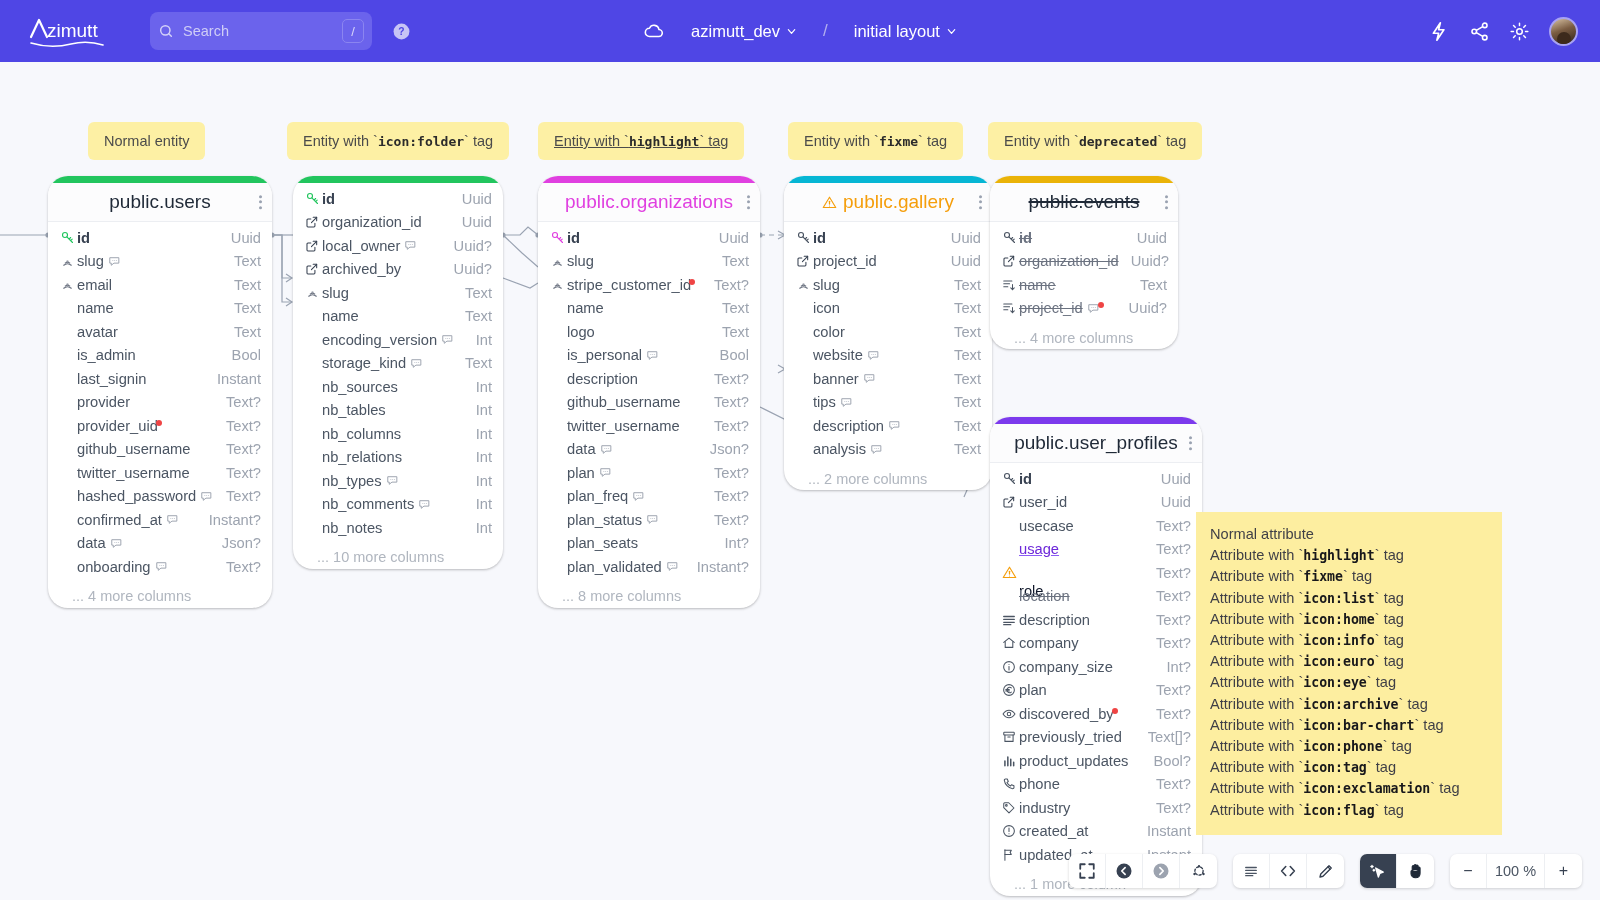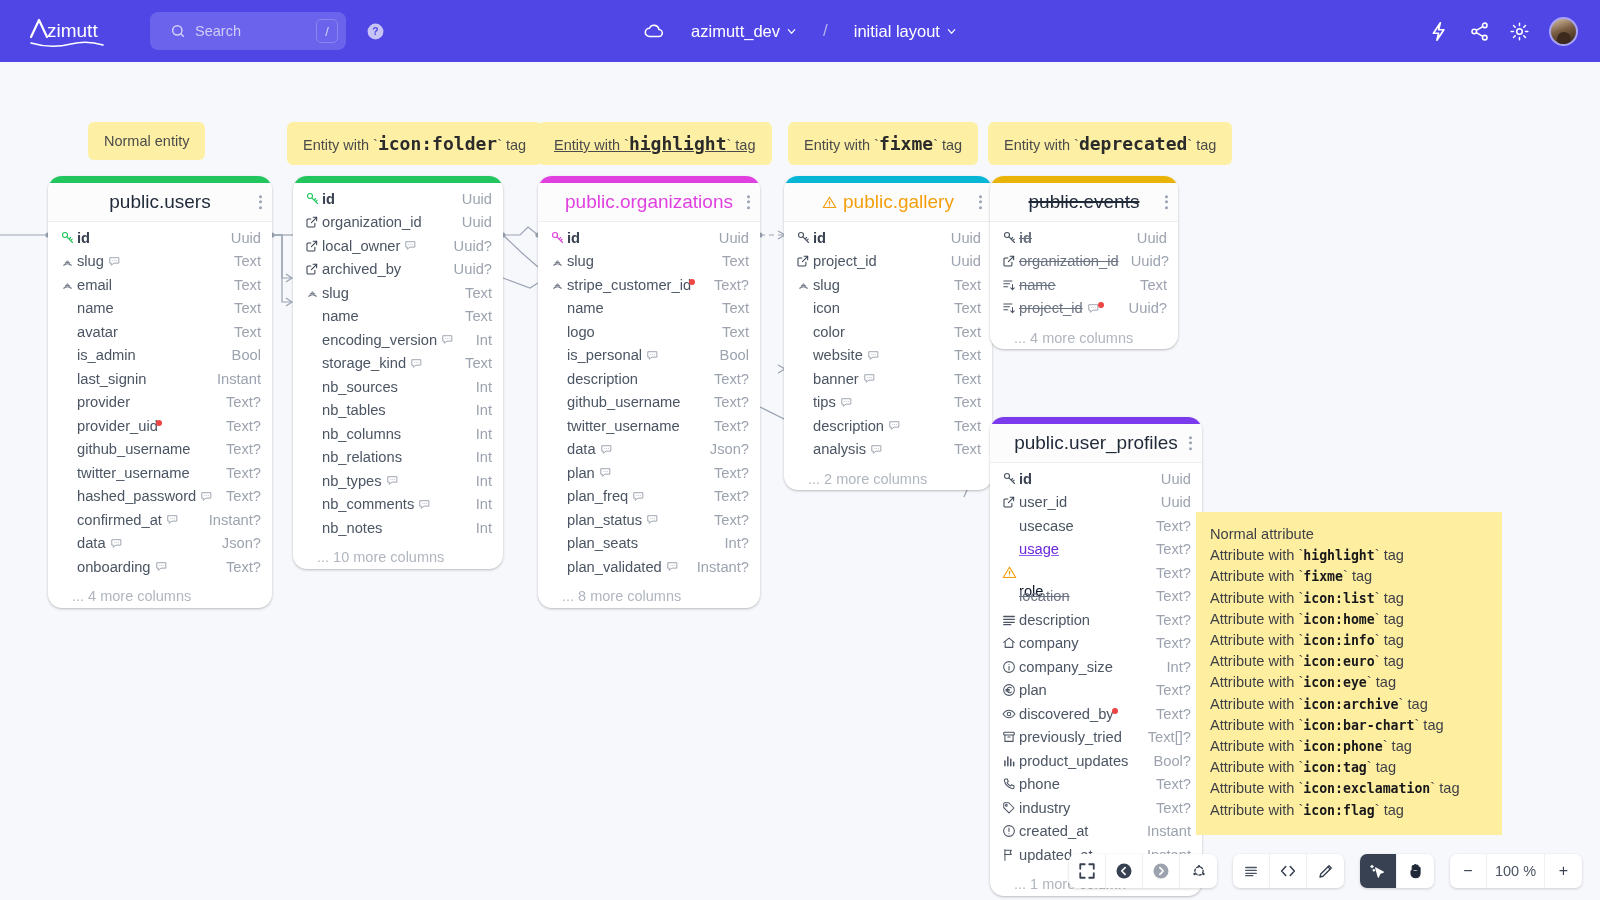--- a/index.html
+++ b/index.html
@@ -18,25 +18,25 @@
     display: flex; align-items: center;
     z-index: 60;
   }
   .logo {
     margin-left: 24px; width: 92px; height: 40px;
     display: flex; align-items: center; justify-content: center;
     color: #ffffff;
   }
   .searchbox {
     margin-left: 34px;
-    width: 196px; height: 38px;
+    width: 222px; height: 38px;
     background: #6b63ec;
     border-radius: 8px;
     display: flex; align-items: center;
-    padding: 0 8px 0 20px;
+    padding: 0 8px 0 8px;
     gap: 9px;
   }
   .searchbox .ph {
     flex: 1; color: #cfcdf6; font-size: 14.5px;
   }
   .slashkey {
     width: 22px; height: 24px;
     border: 1px solid #8b85f0; border-radius: 5px;
     color: #d7d5f9; font-size: 13px;
     display: flex; align-items: center; justify-content: center;
@@ -74,28 +74,28 @@
     position: absolute;
     background: #fdf0a4;
     color: #4b4b4b;
     font-size: 14.5px;
     padding: 11px 16px;
     border-radius: 6px;
     white-space: nowrap;
   }
   .tagnote code {
     font-family: "DejaVu Sans Mono", monospace;
-    font-weight: bold; font-size: 18px; color: #2b2b2b;
+    font-weight: bold; font-size: 13px; color: #2b2b2b;
   }
 
   
   .entity {
     position: absolute;
     background: #ffffff;
-    border-radius: 14px;
+    border-radius: 20px;
     box-shadow: 0 1px 3px rgba(0,0,0,.16), 0 1px 2px rgba(0,0,0,.10);
     overflow: hidden;
     z-index: 10;
   }
   .ent-bar { height: 7px; width: 100%; }
   .ent-head {
     height: 39px;
     display: flex; align-items: center; justify-content: center;
     position: relative;
     border-bottom: 1px solid #eceef2;

